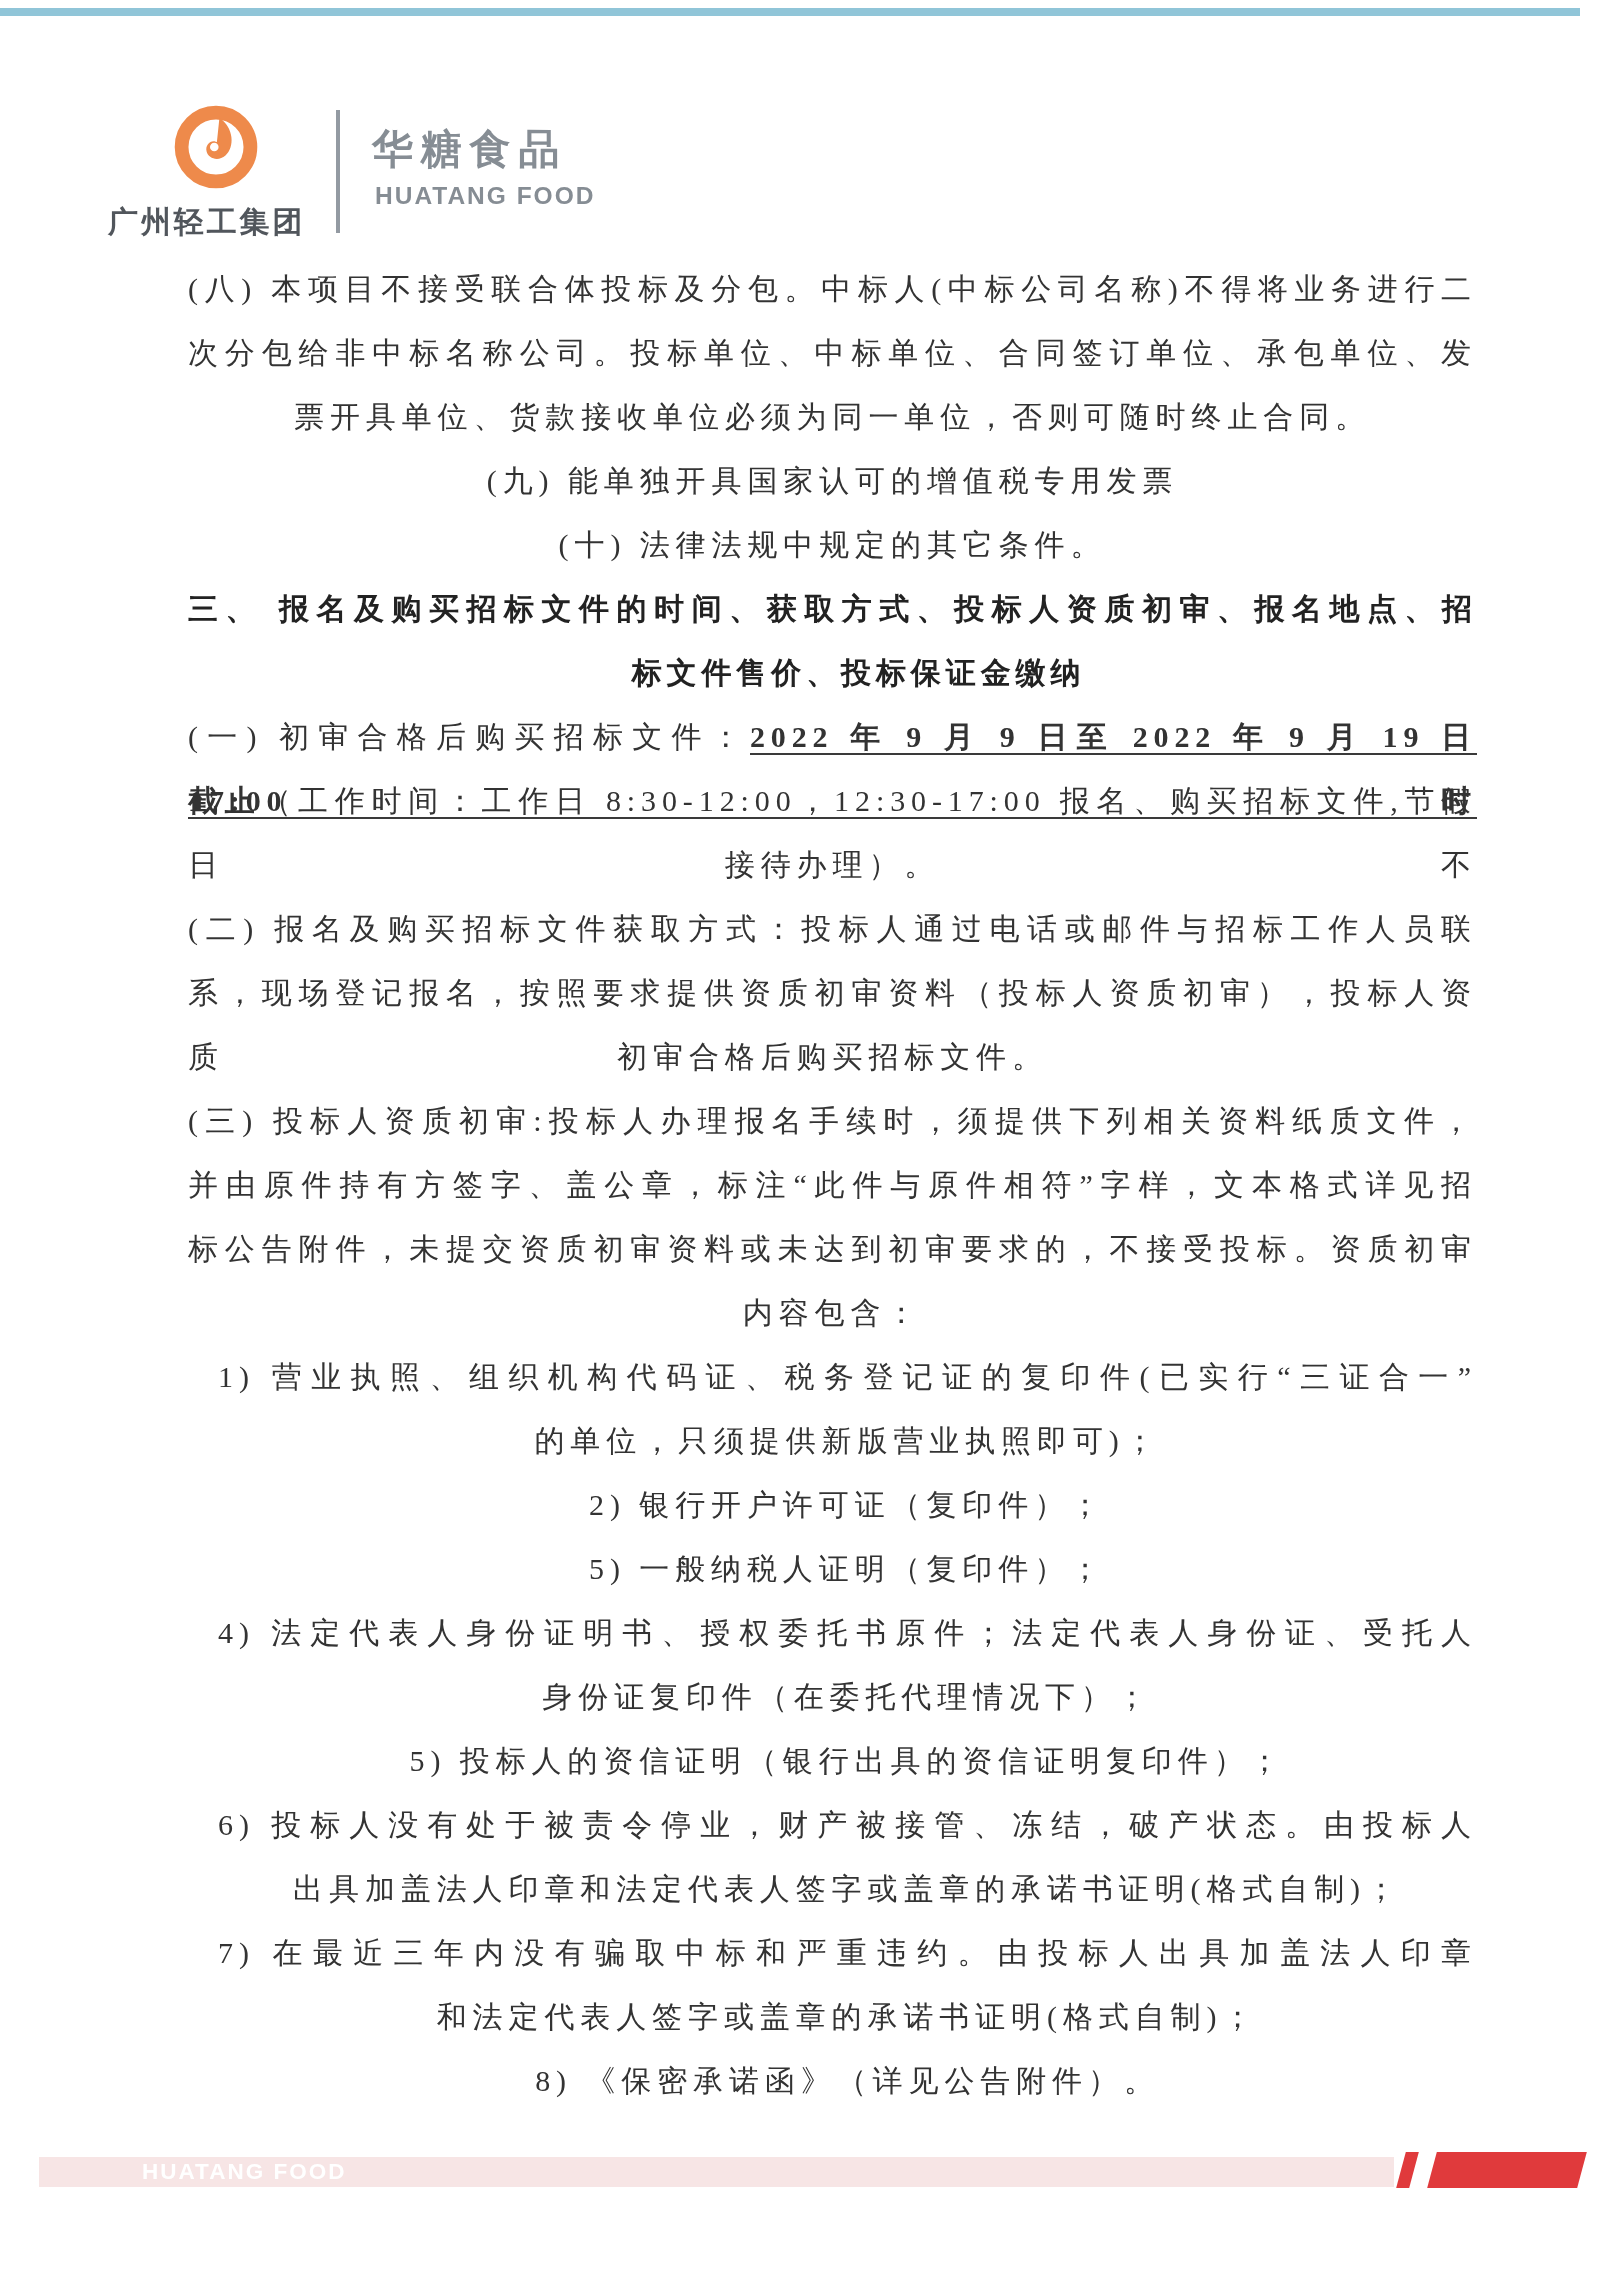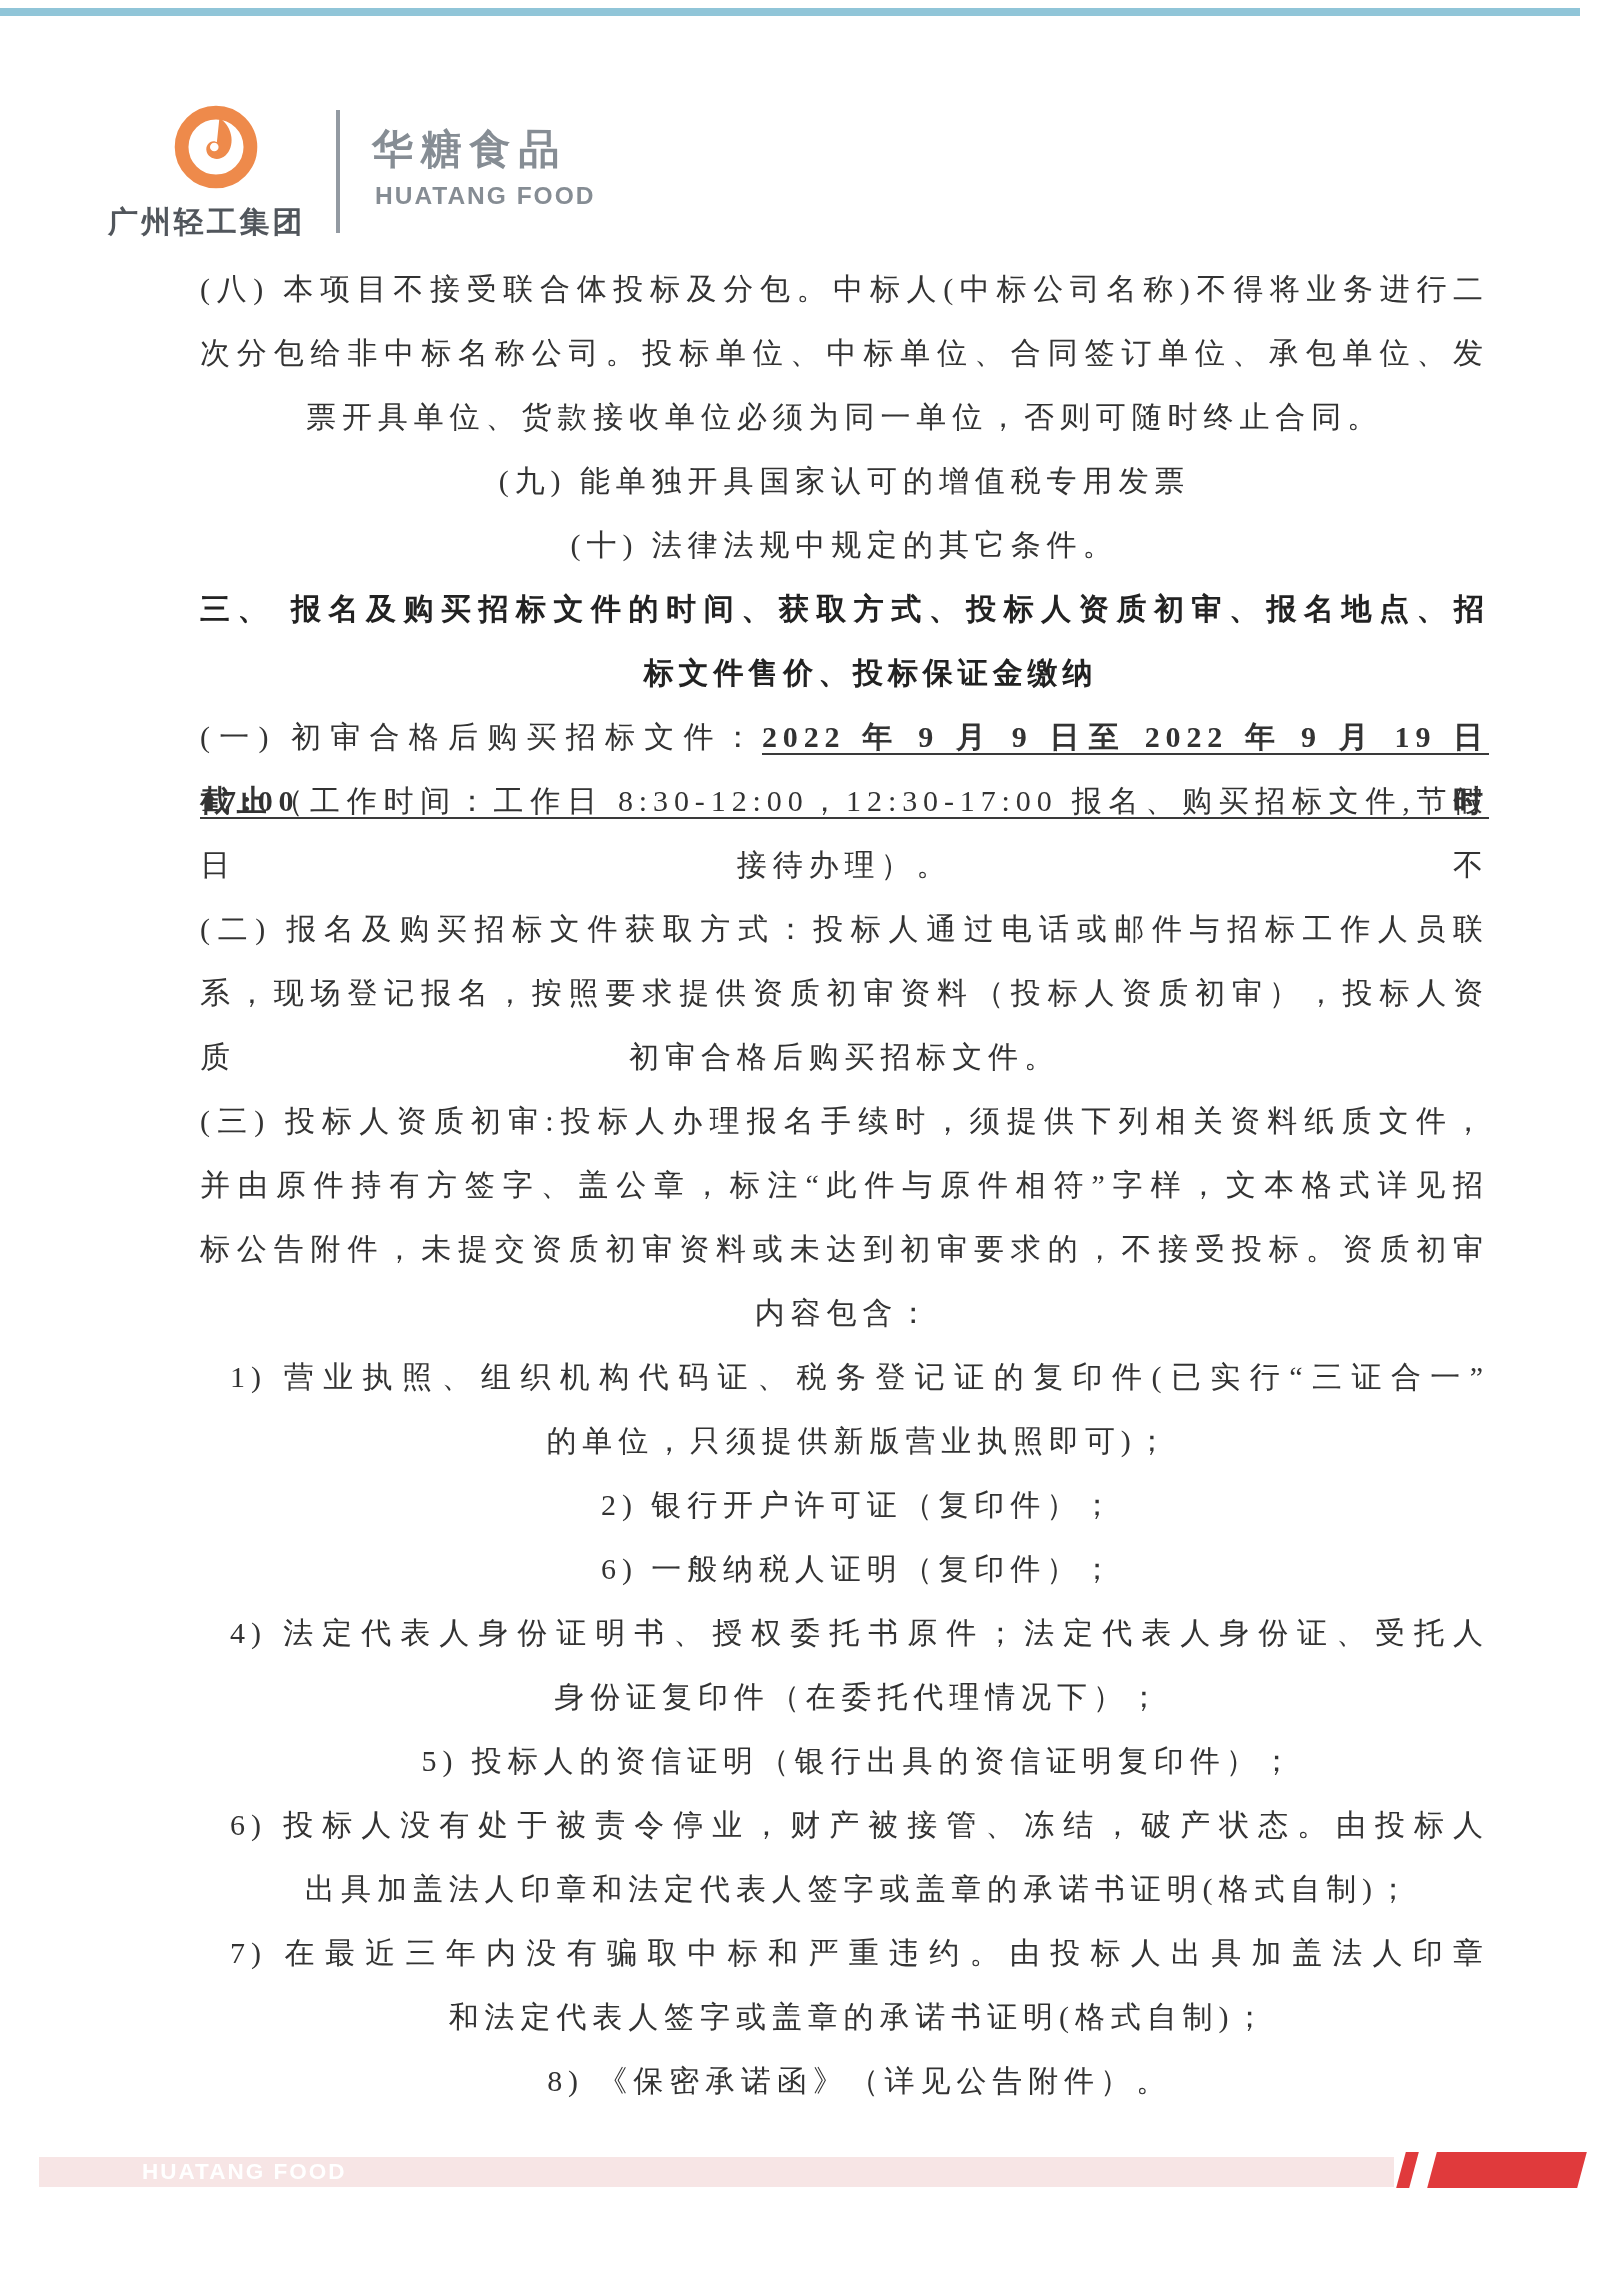--- a/index.html
+++ b/index.html
@@ -9,21 +9,21 @@
   
   .flame{position:absolute;left:173px;top:104px;width:86px;height:86px;}
   .grpname{position:absolute;left:108px;top:202px;width:206px;font-family:"Liberation Sans",sans-serif;
            font-weight:600;font-size:30px;letter-spacing:2.9px;white-space:nowrap;}
   .hdr-div{position:absolute;left:336px;top:110px;width:3.9px;height:123px;}
   .brand-cn{position:absolute;left:372px;top:122px;font-family:"Liberation Sans",sans-serif;
             font-weight:bold;font-size:41px;letter-spacing:7.8px;white-space:nowrap;}
   .brand-en{position:absolute;left:375px;top:182px;font-family:"Liberation Sans",sans-serif;
             font-weight:bold;font-size:24.5px;letter-spacing:2px;white-space:nowrap;}
   
-  .textblock{position:absolute;left:12px;top:257px;width:1488px;}
+  .textblock{position:absolute;left:0;top:257px;width:1488px;}
   .line{height:64px;line-height:64px;font-size:30px;letter-spacing:5.9px;color:#333;text-align:center;}
   .l1{margin-left:188px;width:1289px;}
   .l1b{margin-left:214px;width:1289px;}
   .l2{margin-left:218px;width:1259px;}
   .fill{text-align:justify;text-align-last:justify;}
   .hd{font-family:"Liberation Sans","DejaVu Sans",sans-serif;font-weight:bold;color:#222;letter-spacing:4.9px;}
   .ul{border-bottom:2.9px solid #3a3a3a;font-weight:bold;}
   
   .footbar{position:absolute;left:39px;top:2157px;width:1355px;height:30px;}
   .foot-en{position:absolute;left:142px;top:2157px;height:30px;line-height:30px;color:#ffffff;
@@ -63,21 +63,21 @@
     <div class="line l1 fill"><span>(二) 报名及购买招标文件获取方式：投标人通过电话或邮件与招标工作人员联</span></div>
     <div class="line l1 fill"><span>系，现场登记报名，按照要求提供资质初审资料（投标人资质初审），投标人资质</span></div>
     <div class="line l1"><span>初审合格后购买招标文件。</span></div>
     <div class="line l1 fill"><span>(三) 投标人资质初审:投标人办理报名手续时，须提供下列相关资料纸质文件，</span></div>
     <div class="line l1 fill"><span>并由原件持有方签字、盖公章，标注“此件与原件相符”字样，文本格式详见招</span></div>
     <div class="line l1 fill"><span>标公告附件，未提交资质初审资料或未达到初审要求的，不接受投标。资质初审</span></div>
     <div class="line l1"><span>内容包含：</span></div>
     <div class="line l2 fill"><span>1) 营业执照、组织机构代码证、税务登记证的复印件(已实行“三证合一”</span></div>
     <div class="line l2"><span>的单位，只须提供新版营业执照即可)；</span></div>
     <div class="line l2"><span>2) 银行开户许可证（复印件）；</span></div>
-    <div class="line l2"><span>6) 一般纳税人证明（复印件）；</span></div>
+    <div class="line l2"><span>5) 一般纳税人证明（复印件）；</span></div>
     <div class="line l2 fill"><span>4) 法定代表人身份证明书、授权委托书原件；法定代表人身份证、受托人</span></div>
     <div class="line l2"><span>身份证复印件（在委托代理情况下）；</span></div>
     <div class="line l2"><span>5) 投标人的资信证明（银行出具的资信证明复印件）；</span></div>
     <div class="line l2 fill"><span>6) 投标人没有处于被责令停业，财产被接管、冻结，破产状态。由投标人</span></div>
     <div class="line l2"><span>出具加盖法人印章和法定代表人签字或盖章的承诺书证明(格式自制)；</span></div>
     <div class="line l2 fill"><span>7) 在最近三年内没有骗取中标和严重违约。由投标人出具加盖法人印章</span></div>
     <div class="line l2"><span>和法定代表人签字或盖章的承诺书证明(格式自制)；</span></div>
     <div class="line l2"><span>8) 《保密承诺函》（详见公告附件）。</span></div>
   </div>
 

